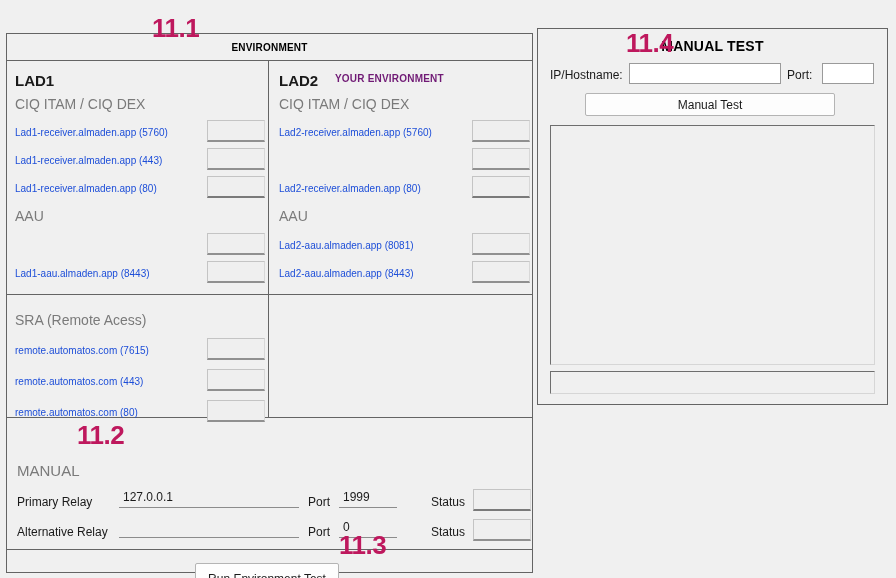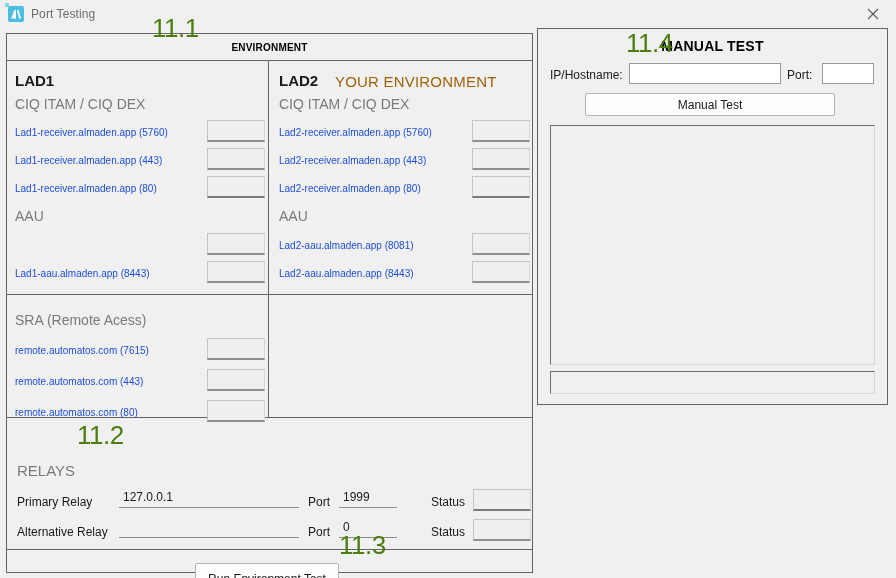--- a/index.html
+++ b/index.html
@@ -72,21 +72,21 @@
     font-size: 10px; font-weight: bold; color: #000;
     letter-spacing: .2px;
   }
 
   .col-title {
     position: absolute;
     font-size: 15px; font-weight: bold; color: #1a1a1a;
   }
   .col-badge {
     position: absolute;
-    font-size: 15px; font-weight: normal; color: #a16207;
+    font-size: 10px; font-weight: bold; color: #701a75;
     letter-spacing: .2px;
   }
   .group-label {
     position: absolute;
     font-size: 14px; color: #7a7a7a; font-weight: normal;
   }
   .row-label {
     position: absolute;
     font-size: 10px; color: #1d4ed8; white-space: nowrap;
   }
@@ -159,48 +159,32 @@
     background: #f0f0f0;
     border-top: 1px solid #6e6e6e;
     border-left: 1px solid #6e6e6e;
     border-right: 1px solid #d6d6d6;
     border-bottom: 1px solid #d6d6d6;
   }
 
   
   .annot {
     position: absolute;
-    color: #4d7c0f;
-    font-weight: normal;
+    color: #be185d;
+    font-weight: bold;
     font-size: 26px;
     letter-spacing: -.5px;
     font-family: "Liberation Sans", sans-serif;
   }
 </style>
 </head>
 <body>
 
 <div id="app">
 
-  <div class="titlebar">
-    <div class="app-icon">
-      <div class="dot"></div>
-      <svg class="glyph" viewBox="0 0 12 12">
-        <path d="M1.2 10.6 L4.3 2.2 L6.0 2.2 L6.0 10.6 Z" fill="#ffffff"></path>
-        <path d="M6.9 2.2 L8.6 2.2 L11.0 10.6 L9.2 10.6 Z" fill="#ffffff"></path>
-      </svg>
-    </div>
-    <span class="app-title">Port Testing</span>
-    <div class="close-btn">
-      <svg width="12" height="12" viewBox="0 0 12 12">
-        <line x1="1" y1="1" x2="11" y2="11" stroke="#5a5a5a" stroke-width="1.1"></line>
-        <line x1="11" y1="1" x2="1" y2="11" stroke="#5a5a5a" stroke-width="1.1"></line>
-      </svg>
-    </div>
-  </div>
 
   <div class="panel" id="env-panel">
 
     <div class="env-header">ENVIRONMENT</div>
     <div class="hline" style="left:0; top:26px; width:525px;"></div>
 
     <div class="vline" style="left:261px; top:27px; height:233px;"></div>
 
     <div class="hline" style="left:0; top:260px; width:525px;"></div>
 
@@ -223,21 +207,20 @@
     <div class="row-label" style="left:8px; top:234px;">Lad1-aau.almaden.app (8443)</div>
     <div class="status-box" style="left:200px; top:227px; width:58px; height:22px;"></div>
 
     <div class="col-title" style="left:272px; top:38px;">LAD2</div>
     <div class="col-badge" style="left:328px; top:39px;">YOUR ENVIRONMENT</div>
     <div class="group-label" style="left:272px; top:62px;">CIQ ITAM / CIQ DEX</div>
 
     <div class="row-label" style="left:272px; top:93px;">Lad2-receiver.almaden.app (5760)</div>
     <div class="status-box" style="left:465px; top:86px; width:58px; height:22px;"></div>
 
-    <div class="row-label" style="left:272px; top:121px;">Lad2-receiver.almaden.app (443)</div>
     <div class="status-box" style="left:465px; top:114px; width:58px; height:22px;"></div>
 
     <div class="row-label" style="left:272px; top:149px;">Lad2-receiver.almaden.app (80)</div>
     <div class="status-box dark-b" style="left:465px; top:142px; width:58px; height:22px;"></div>
 
     <div class="group-label" style="left:272px; top:174px;">AAU</div>
 
     <div class="row-label" style="left:272px; top:206px;">Lad2-aau.almaden.app (8081)</div>
     <div class="status-box" style="left:465px; top:199px; width:58px; height:22px;"></div>
 
@@ -251,21 +234,21 @@
 
     <div class="row-label" style="left:8px; top:311px;">remote.automatos.com (7615)</div>
     <div class="status-box" style="left:200px; top:304px; width:58px; height:22px;"></div>
 
     <div class="row-label" style="left:8px; top:342px;">remote.automatos.com (443)</div>
     <div class="status-box" style="left:200px; top:335px; width:58px; height:22px;"></div>
 
     <div class="row-label" style="left:8px; top:373px;">remote.automatos.com (80)</div>
     <div class="status-box" style="left:200px; top:366px; width:58px; height:22px;"></div>
 
-    <div class="relays-title" style="left:10px; top:428px;">RELAYS</div>
+    <div class="relays-title" style="left:10px; top:428px;">MANUAL</div>
 
     <div class="relay-label" style="left:10px; top:461px;">Primary Relay</div>
     <input class="flat-field" style="left: 112px; top: 452px; width: 180px; height: 22px;" value="127.0.0.1">
     <div class="relay-label" style="left:301px; top:461px;">Port</div>
     <input class="flat-field" style="left: 332px; top: 452px; width: 58px; height: 22px;" value="1999">
     <div class="relay-label" style="left:424px; top:461px;">Status</div>
     <div class="status-box dark-b" style="left:466px; top:455px; width:58px; height:22px;"></div>
 
     <div class="relay-label" style="left:10px; top:491px;">Alternative Relay</div>
     <input class="flat-field" style="left: 112px; top: 482px; width: 180px; height: 22px;" value="">

